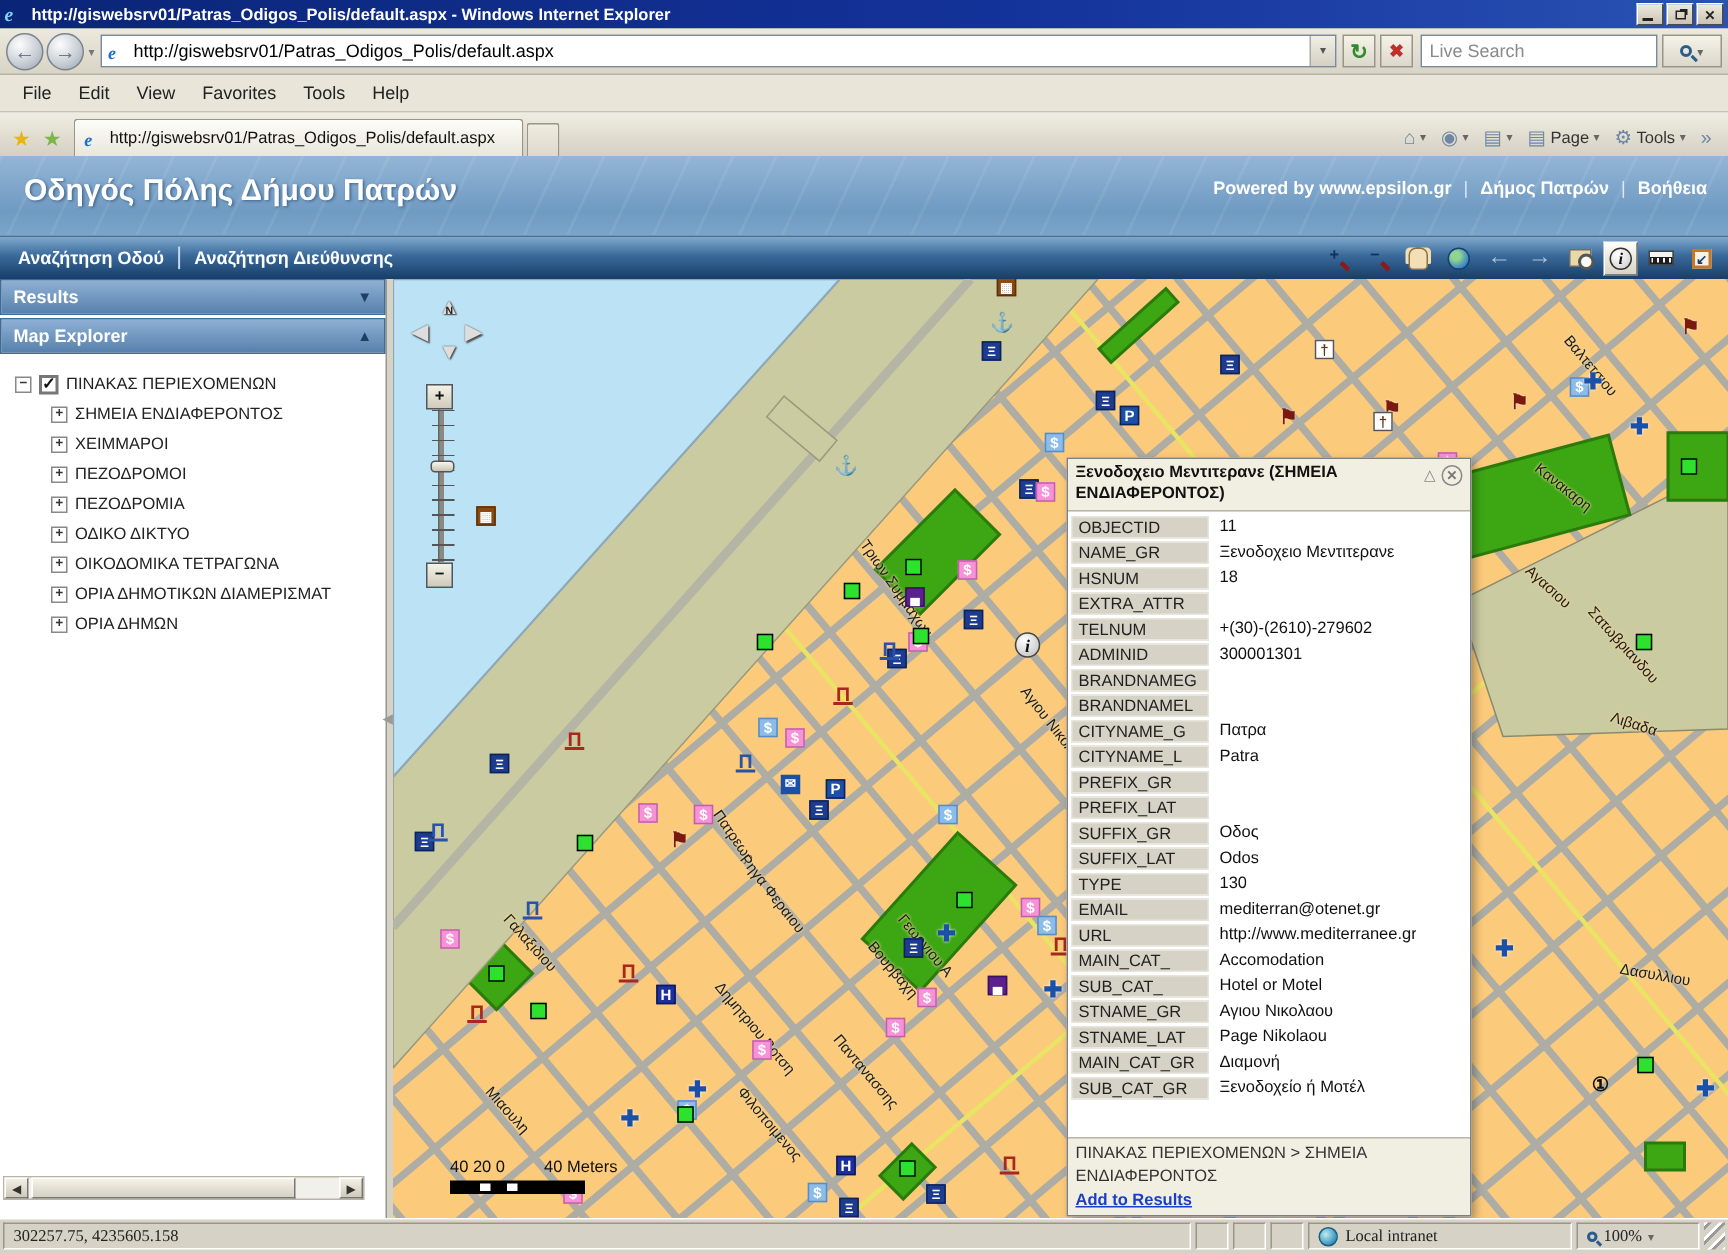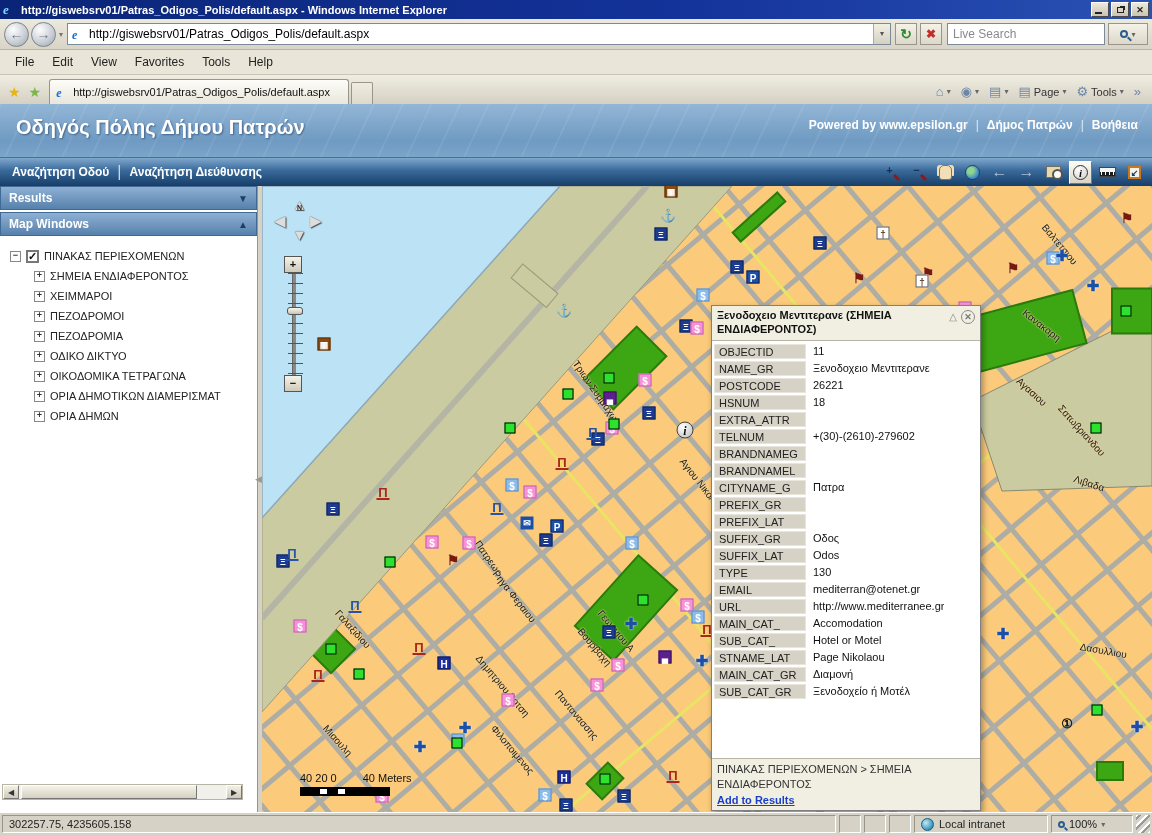--- a/index.html
+++ b/index.html
@@ -201,24 +201,24 @@
               white-space:nowrap; overflow:hidden; }
   .prow .pv { padding-left:7px; color:#111; white-space:nowrap; overflow:hidden; }
   .popup-foot { background:#F1EFE2; border-top:1px solid #B8B4A6; padding:3px 5px 4px; }
   .popup-crumb { color:#333; line-height:1.3; }
   .popup-link { color:#1A3EC8; text-decoration:underline; font-weight:bold; margin-top:3px; display:inline-block; }
 
   
   .statusbar { height:24px; background:#D6D2C6; border-top:1px solid #fff; display:flex;
                align-items:stretch; padding:2px 2px 3px; gap:3px; font-size:11px; color:#222; }
   .scell { border:1px solid; border-color:#9A958A #fff #fff #9A958A; display:flex; align-items:center;
-           padding:0 6px; }
+           padding:0 6px;font-family:Liberation Serif, serif; }
   .scell.coords { flex:1; }
   .scell.tiny { width:22px; padding:0; }
-  .scell.zone { width:134px; gap:5px; }
+  .scell.zone { width:176px; gap:5px; }
   .zoneicon { width:13px; height:13px; border-radius:50%;
               background:radial-gradient(circle at 35% 35%, #BFEAF5, #2E8FB8 75%); border:1px solid #1C5E7E; }
   .scell.zoomcell { width:82px; gap:4px; }
   .minimag { width:7px; height:7px; border:2px solid #2B5C8E; border-radius:50%; position:relative; }
   .minimag::after { content:""; position:absolute; width:4px; height:2px; background:#2B5C8E;
                     transform:rotate(45deg); left:4px; top:5px; }
   .grip { width:14px; background:repeating-linear-gradient(135deg,#fff 0 2px,#999 2px 4px,transparent 4px 7px); }
 </style>
 </head>
 <body>
@@ -349,21 +349,21 @@
   </div>
 
   <div class="content">
 
     <div class="sidebar">
       <div class="panelhead">
         <span>Results</span>
         <span class="chev">▼</span>
       </div>
       <div class="panelhead">
-        <span>Map Windows</span>
+        <span>Map Explorer</span>
         <span class="chev">▲</span>
       </div>
       <div class="treearea" id="treearea">
           <div class="trow">
             <span class="pmbox">−</span>
             <span class="cbx">✓</span>
             <span>ΠΙΝΑΚΑΣ ΠΕΡΙΕΧΟΜΕΝΩΝ</span>
           </div>
           <div class="trow child">
             <span class="pmbox">+</span>
@@ -566,48 +566,52 @@
         <div class="popup-rows" id="popup-rows">
             <div class="prow">
               <span class="pl">OBJECTID</span>
               <span class="pv">11</span>
             </div>
             <div class="prow">
               <span class="pl">NAME_GR</span>
               <span class="pv">Ξενοδοχειο Μεντιτερανε</span>
             </div>
             <div class="prow">
-              <span class="pl">POSTCODE</span>
-              <span class="pv">26221</span>
-            </div>
-            <div class="prow">
               <span class="pl">HSNUM</span>
               <span class="pv">18</span>
             </div>
             <div class="prow">
               <span class="pl">EXTRA_ATTR</span>
               <span class="pv"></span>
             </div>
             <div class="prow">
               <span class="pl">TELNUM</span>
               <span class="pv">+(30)-(2610)-279602</span>
             </div>
             <div class="prow">
+              <span class="pl">ADMINID</span>
+              <span class="pv">300001301</span>
+            </div>
+            <div class="prow">
               <span class="pl">BRANDNAMEG</span>
               <span class="pv"></span>
             </div>
             <div class="prow">
               <span class="pl">BRANDNAMEL</span>
               <span class="pv"></span>
             </div>
             <div class="prow">
               <span class="pl">CITYNAME_G</span>
               <span class="pv">Πατρα</span>
             </div>
             <div class="prow">
+              <span class="pl">CITYNAME_L</span>
+              <span class="pv">Patra</span>
+            </div>
+            <div class="prow">
               <span class="pl">PREFIX_GR</span>
               <span class="pv"></span>
             </div>
             <div class="prow">
               <span class="pl">PREFIX_LAT</span>
               <span class="pv"></span>
             </div>
             <div class="prow">
               <span class="pl">SUFFIX_GR</span>
               <span class="pv">Οδος</span>
@@ -628,20 +632,24 @@
               <span class="pl">URL</span>
               <span class="pv">http://www.mediterranee.gr</span>
             </div>
             <div class="prow">
               <span class="pl">MAIN_CAT_</span>
               <span class="pv">Accomodation</span>
             </div>
             <div class="prow">
               <span class="pl">SUB_CAT_</span>
               <span class="pv">Hotel or Motel</span>
+            </div>
+            <div class="prow">
+              <span class="pl">STNAME_GR</span>
+              <span class="pv">Αγιου Νικολαου</span>
             </div>
             <div class="prow">
               <span class="pl">STNAME_LAT</span>
               <span class="pv">Page Nikolaou</span>
             </div>
             <div class="prow">
               <span class="pl">MAIN_CAT_GR</span>
               <span class="pv">Διαμονή</span>
             </div>
             <div class="prow">

